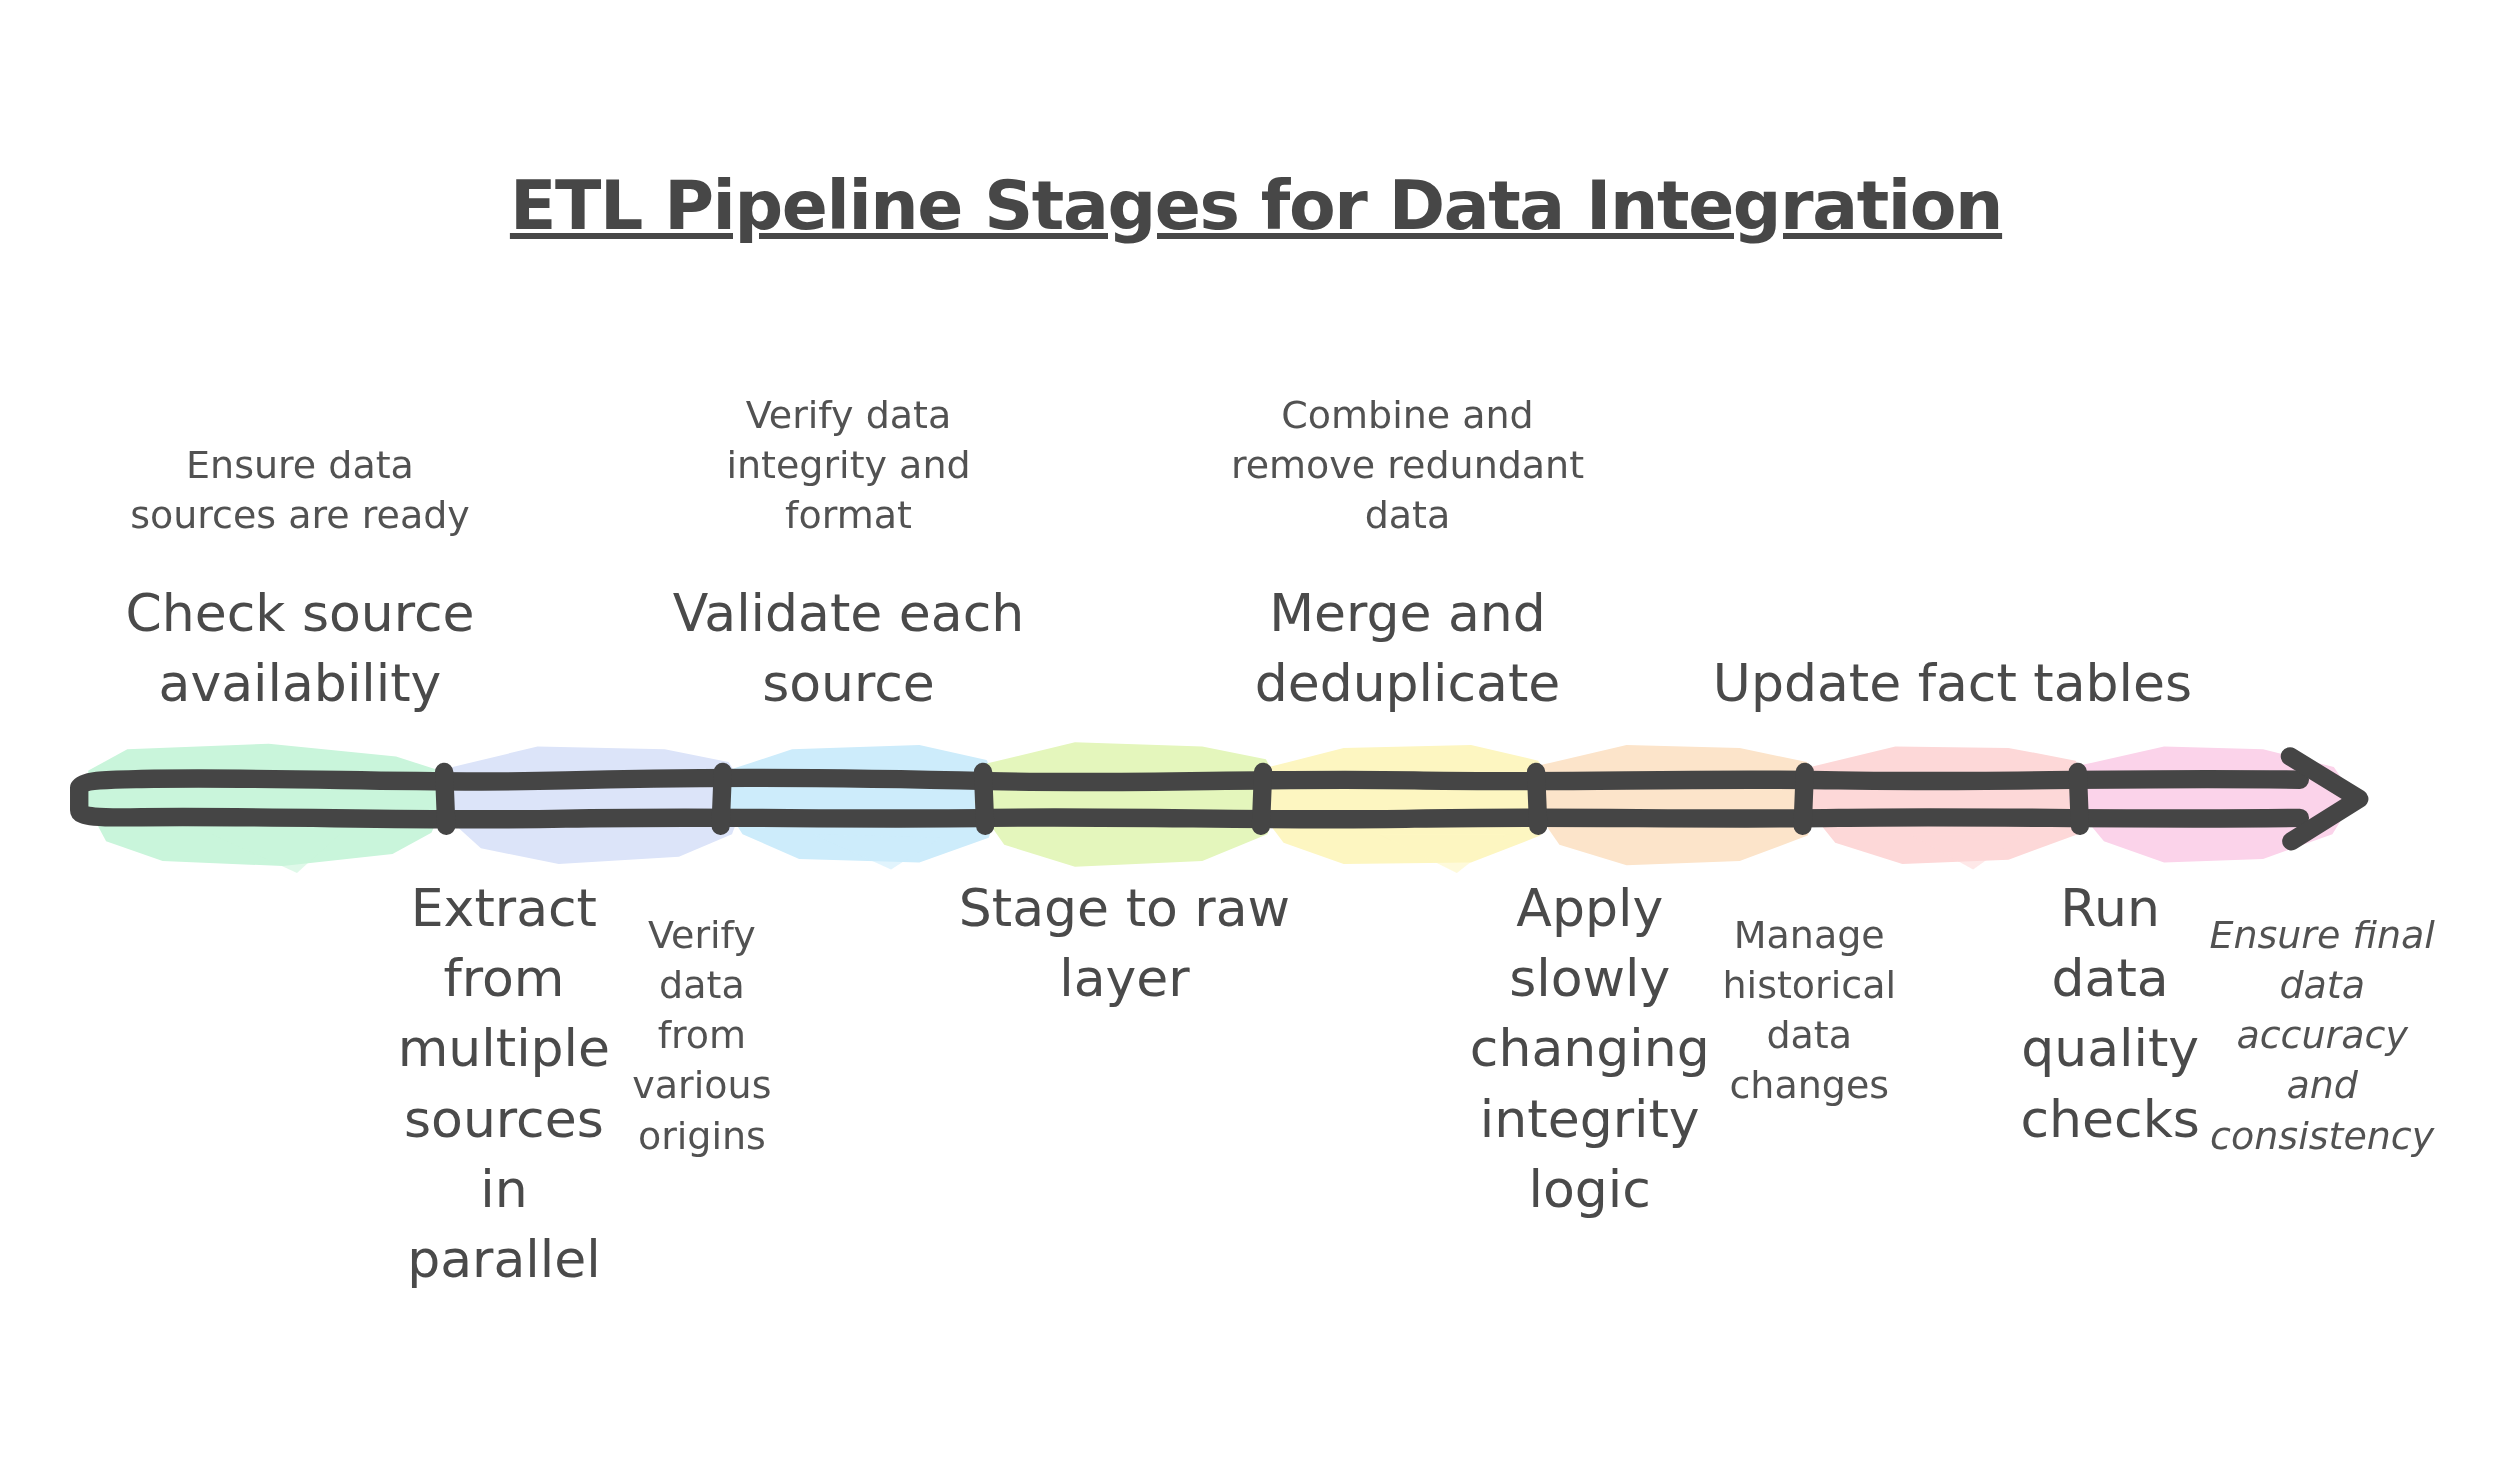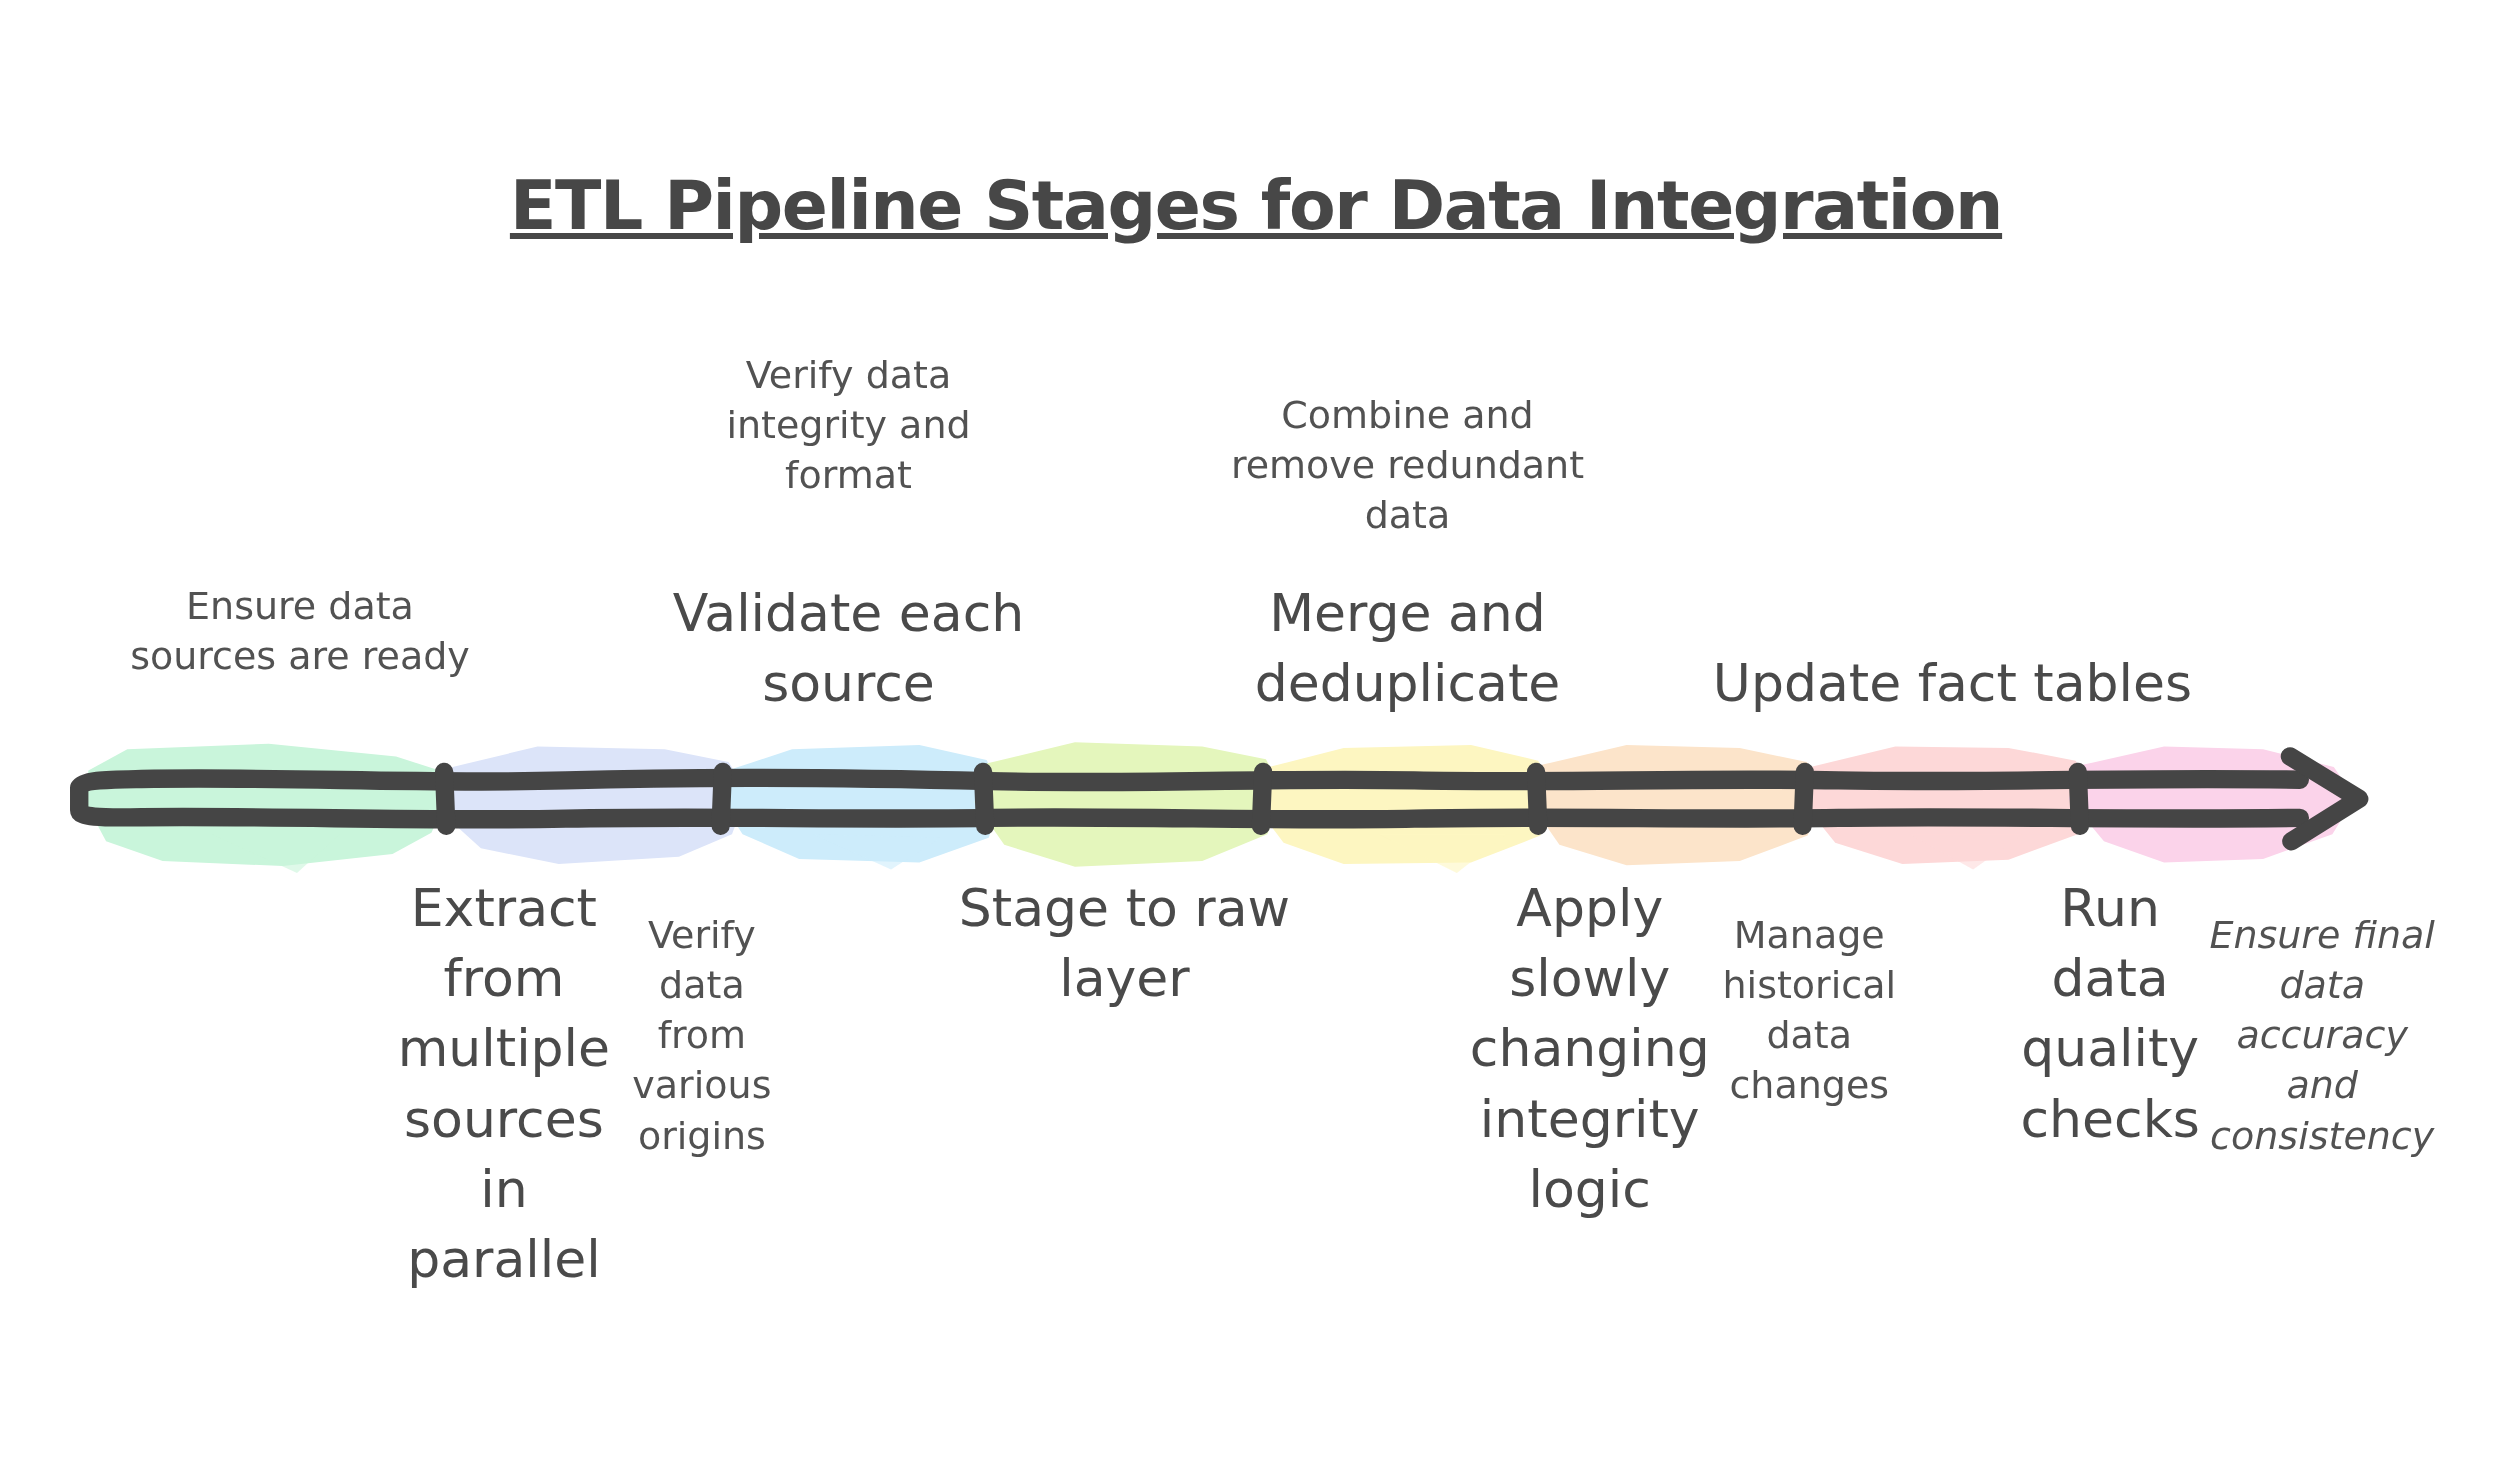--- a/index.html
+++ b/index.html
@@ -29,22 +29,23 @@
   .stage.below .desc{margin-top:37px;}
   .arrow-svg{position:absolute;left:0;top:728px;width:2512px;height:177px;}
 </style>
 </head>
 <body>
 
 <h1 class="diagram-title">ETL Pipeline Stages for Data Integration</h1>
 
 <div class="stage above" style="left:88px;width:424px;">
   <p class="desc" style="max-width:354px;">Ensure data sources are ready</p>
+  <p class="title">Check source availability</p>
 </div>
-<div class="stage above" style="left:615px;width:467px;gap:40px;">
+<div class="stage above" style="left:615px;width:467px;">
   <p class="desc" style="max-width:354px;">Verify data integrity and format</p>
   <p class="title">Validate each source</p>
 </div>
 <div class="stage above" style="left:1160px;width:495px;">
   <p class="desc" style="max-width:354px;">Combine and remove redundant data</p>
   <p class="title">Merge and deduplicate</p>
 </div>
 <div class="stage above" style="left:1705px;width:495px;">
   <p class="title">Update fact tables</p>
 </div>

